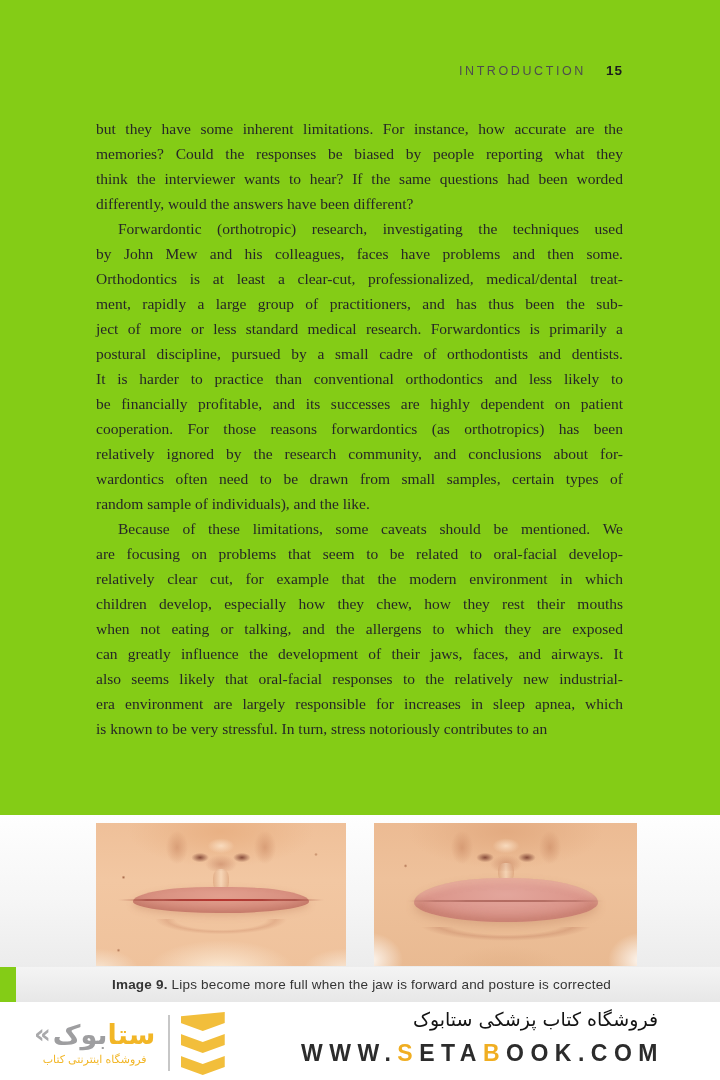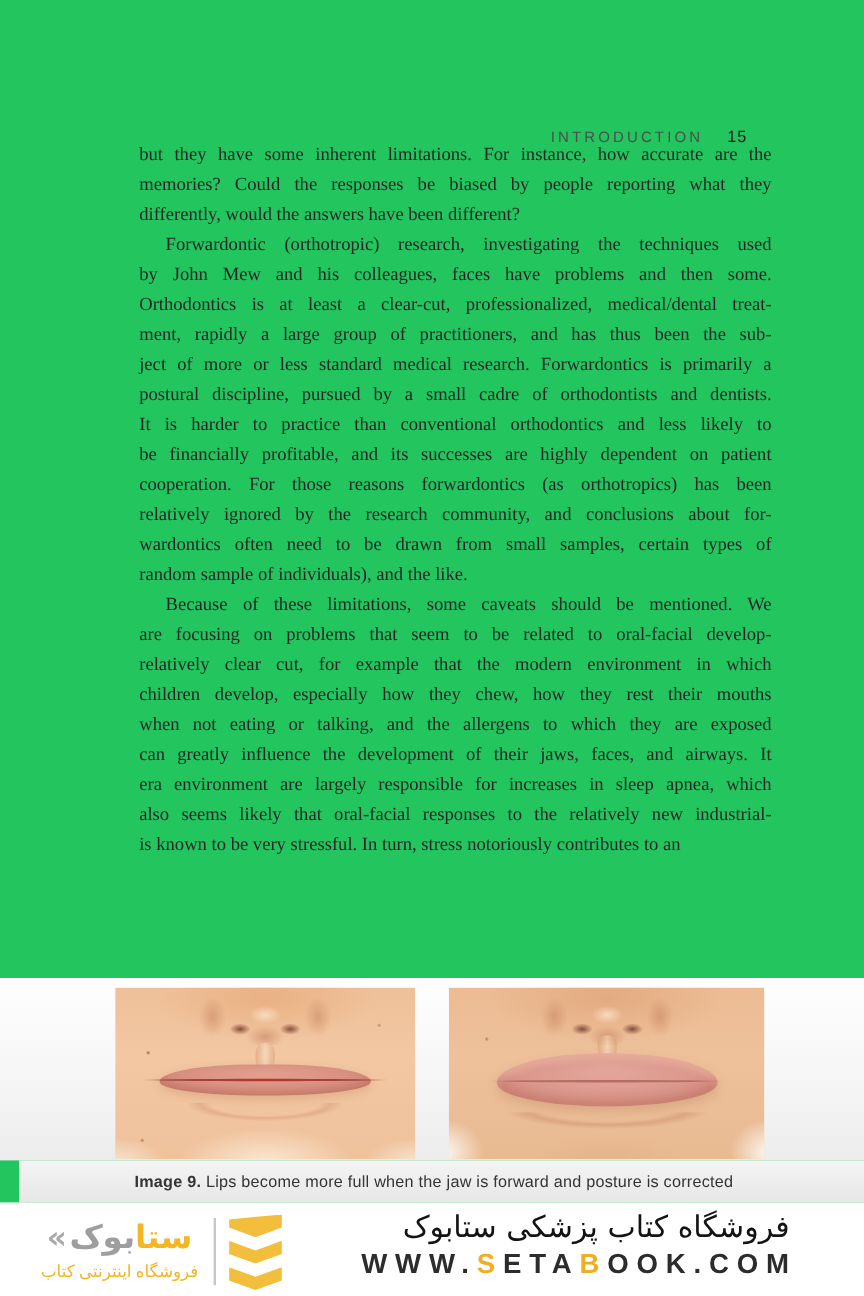--- a/index.html
+++ b/index.html
@@ -1,36 +1,36 @@
 <!DOCTYPE html>
 <html><head>
 <meta charset="utf-8">
 <style>
   html,body{margin:0;padding:0;background:#888;}
   .page{
     position:relative;width:720px;height:1080px;margin:0 auto;
-    background:#22c55e;overflow:hidden;
+    background:#84cc16;overflow:hidden;
     font-family:"Liberation Serif", serif;
   }
   
   .running-header{
     position:absolute;top:63px;right:97px;
     font-family:"Liberation Sans", sans-serif;
     display:flex;align-items:baseline;gap:20px;
   }
   .running-header .section{
     font-size:12.5px;letter-spacing:2.6px;color:#4e4e4e;font-weight:500;
   }
   .running-header .pagenum{
-    font-size:13.5px;font-weight:normal;color:#1d1d1d;letter-spacing:1px;margin-top:43px;
+    font-size:13.5px;font-weight:bold;color:#1d1d1d;letter-spacing:1px;
   }
   
   .body-text{
     position:absolute;left:96px;top:116px;width:527px;
-    font-size:15.5px;line-height:25px;color:#272727;margin-left:20px;
+    font-size:15.5px;line-height:25px;color:#272727;
   }
   .para{margin:0;}
   .line{
     text-align:justify;
     -moz-text-align-last:justify;
     text-align-last:justify;
     height:25px;overflow:visible;white-space:nowrap;
   }
   .line.last{
     text-align-last:left;-moz-text-align-last:left;
@@ -151,36 +151,36 @@
     font-family:"DejaVu Sans", sans-serif;font-size:26px;font-weight:bold;
     color:#a9a9ab;margin-right:2px;line-height:1;
   }
   .logo-wordmark{
     font-family:"DejaVu Sans", sans-serif;direction:rtl;unicode-bidi:isolate;
     font-size:27px;font-weight:bold;line-height:1.15;letter-spacing:0;
   }
   .logo-wordmark .wm-yellow{color:#f2b626;}
   .logo-wordmark .wm-gray{color:#9e9ea0;margin-top:40px;}
   .logo-tagline{
-    font-family:Liberation Serif, serif;direction:rtl;
-    font-size:14px;color:#f2b626;margin-top:3px;
+    font-family:Liberation Sans, sans-serif;direction:rtl;
+    font-size:11px;color:#f2b626;margin-top:3px;
   }
   .logo-divider{width:1.5px;height:56px;background:#c7c7c7;margin:0 11px 0 13px;}
   .logo-chevrons{display:flex;flex-direction:column;gap:3px;padding-top:2px;}
   .chevron{
     width:44px;height:19px;background:#f2be3b;
     clip-path:polygon(0 0, 50% 42%, 100% 0, 100% 58%, 50% 100%, 0 58%);
   }
   .chevron.top{
     clip-path:polygon(0 22%, 100% 0, 100% 58%, 50% 100%, 0 58%);
   }
   .store-title{
     position:absolute;right:62px;top:6px;
     font-family:"DejaVu Sans", sans-serif;direction:rtl;
-    font-size:25px;color:#131313;font-weight:500;
+    font-size:19px;color:#131313;font-weight:500;
   }
   .website{
     position:absolute;right:56px;top:38px;
     font-family:"Liberation Sans", sans-serif;
     font-size:23px;font-weight:bold;letter-spacing:6.5px;color:#2c2c2c;
   }
   .website .gold{color:#f0ae22;}
 </style>
 </head>
 <body>
@@ -189,20 +189,21 @@
 
   <div class="running-header">
     <span class="section">INTRODUCTION</span>
     <span class="pagenum">15</span>
   </div>
 
   <div class="body-text">
     <div class="para">
       <div class="line">but they have some inherent limitations. For instance, how accurate are the</div>
       <div class="line">memories? Could the responses be biased by people reporting what they</div>
+      <div class="line">think the interviewer wants to hear? If the same questions had been worded</div>
       <div class="line last">differently, would the answers have been different?</div>
     </div>
     <div class="para">
       <div class="line indent">Forwardontic (orthotropic) research, investigating the techniques used</div>
       <div class="line">by John Mew and his colleagues, faces have problems and then some.</div>
       <div class="line">Orthodontics is at least a clear-cut, professionalized, medical/dental treat-</div>
       <div class="line">ment, rapidly a large group of practitioners, and has thus been the sub-</div>
       <div class="line">ject of more or less standard medical research. Forwardontics is primarily a</div>
       <div class="line">postural discipline, pursued by a small cadre of orthodontists and dentists.</div>
       <div class="line">It is harder to practice than conventional orthodontics and less likely to</div>
@@ -212,22 +213,22 @@
       <div class="line">wardontics often need to be drawn from small samples, certain types of</div>
       <div class="line last">random sample of individuals), and the like.</div>
     </div>
     <div class="para">
       <div class="line indent">Because of these limitations, some caveats should be mentioned. We</div>
       <div class="line">are focusing on problems that seem to be related to oral-facial develop-</div>
       <div class="line">relatively clear cut, for example that the modern environment in which</div>
       <div class="line">children develop, especially how they chew, how they rest their mouths</div>
       <div class="line">when not eating or talking, and the allergens to which they are exposed</div>
       <div class="line">can greatly influence the development of their jaws, faces, and airways. It</div>
+      <div class="line">also seems likely that oral-facial responses to the relatively new industrial-</div>
       <div class="line">era environment are largely responsible for increases in sleep apnea, which</div>
-      <div class="line">also seems likely that oral-facial responses to the relatively new industrial-</div>
       <div class="line last">is known to be very stressful. In turn, stress notoriously contributes to an</div>
     </div>
   </div>
 
   <div class="figure-band">
     <div class="photo photo-before">
       <div class="skin"></div>
       <div class="nose"></div>
       <div class="philtrum"></div>
       <div class="lips">

